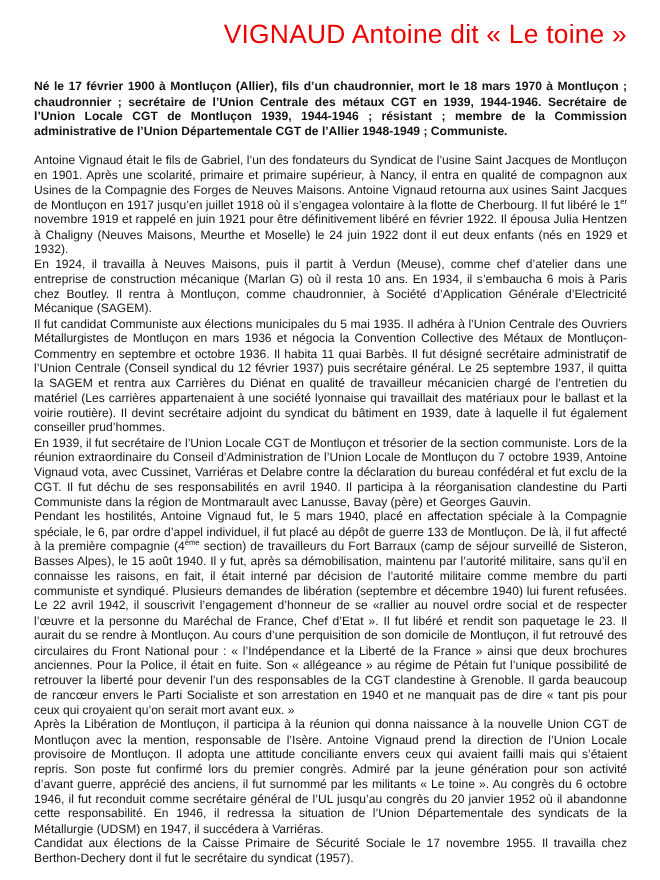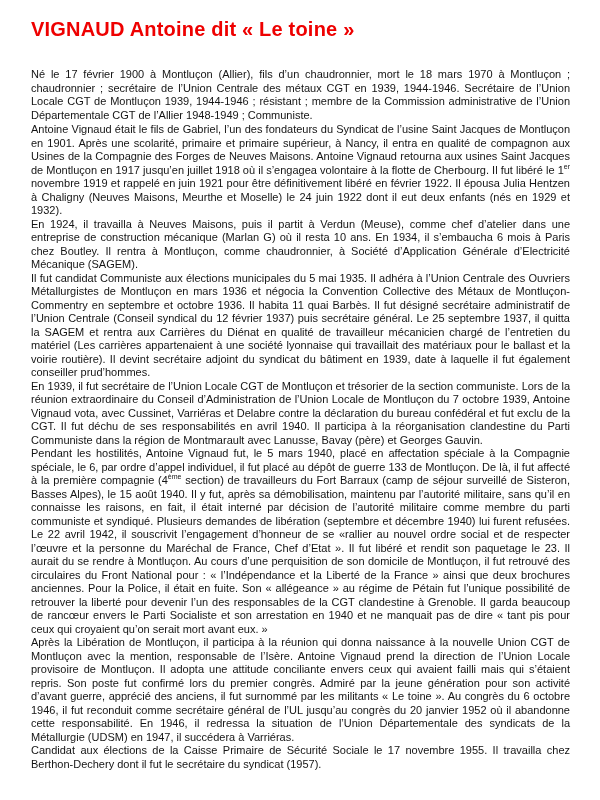--- a/index.html
+++ b/index.html
@@ -8,29 +8,29 @@
     background: #ffffff;
     font-family: "Liberation Sans", "DejaVu Sans", sans-serif;
     color: #141414;
   }
   .page {
     box-sizing: border-box;
     width: 600px; height: 800px;
     padding: 12px 30px 0 31px;
   }
   .title {
-    text-align: left;
-    font-size: 20px;
-    font-weight: bold;
+    text-align: right;
+    font-size: 24px;
+    font-weight: normal;
     color: #ee0000;
     margin: 6px 0 27px 0;
     letter-spacing: 0.2px;
   }
   p { font-size: 11px; line-height: 13.5px; text-align: justify; margin: 0; }
-  .intro { font-weight: normal; margin-bottom: 1px; }
+  .intro { font-weight: bold; margin-bottom: 13px; }
   .sup { vertical-align: super; font-size: 7px; line-height: 0; }
 </style>
 </head>
 <body>
 
 <div class="page">
 
   <h1 class="title">VIGNAUD Antoine dit « Le toine »</h1>
 
   <p class="intro">Né le 17 février 1900 à Montluçon (Allier), fils d’un chaudronnier, mort le 18 mars 1970 à Montluçon ; chaudronnier ; secrétaire de l’Union Centrale des métaux CGT en 1939, 1944-1946. Secrétaire de l’Union Locale CGT de Montluçon 1939, 1944-1946 ; résistant ; membre de la Commission administrative de l’Union Départementale CGT de l’Allier 1948-1949 ; Communiste.</p>

